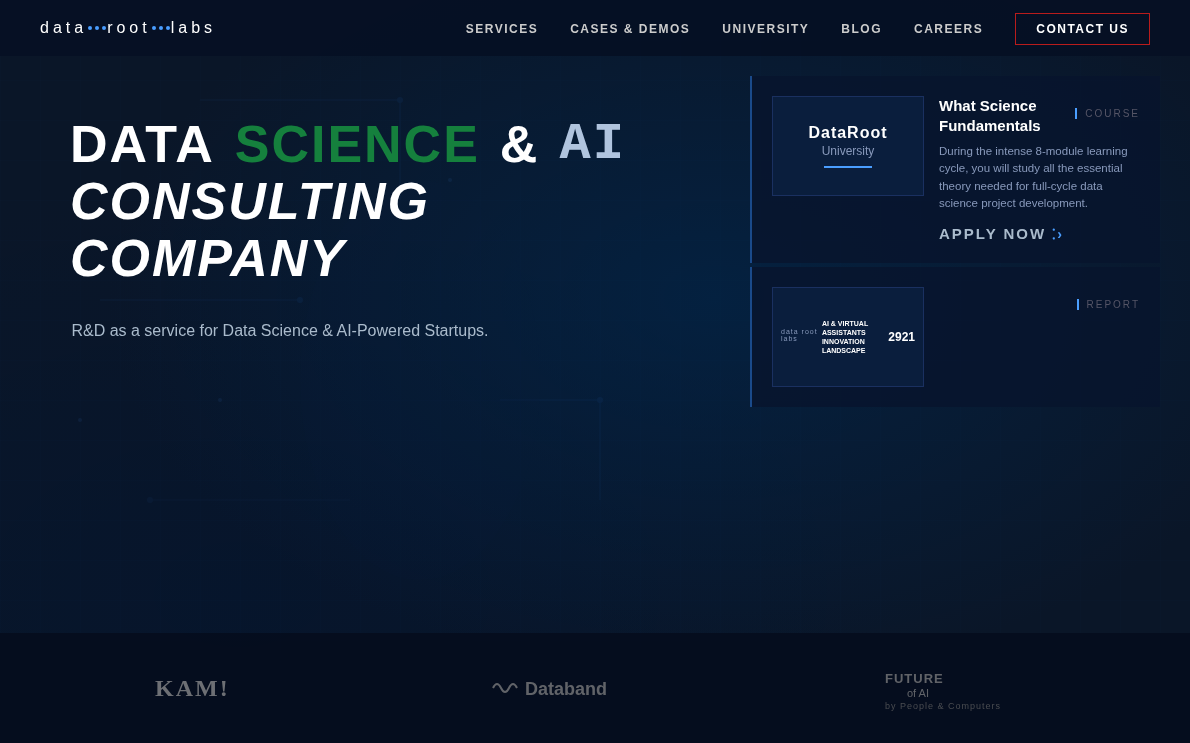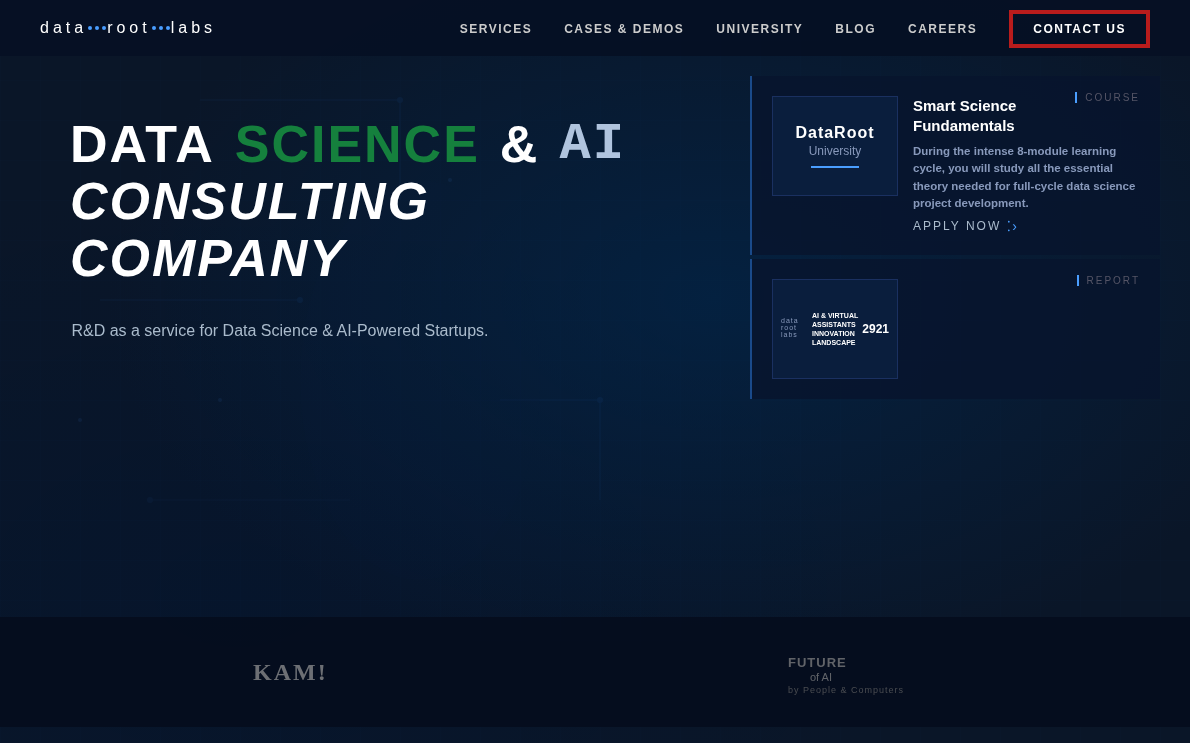--- a/index.html
+++ b/index.html
@@ -58,21 +58,21 @@
       text-decoration: none;
       color: #ccc;
       font-size: 12px;
       font-weight: 600;
       letter-spacing: 1.5px;
       text-transform: uppercase;
     }
 
     .nav-contact-btn {
       background: transparent;
-      border: 4px solid #b91c1c;
+      border: 1px solid #b91c1c;
       color: #fff !important;
       padding: 8px 20px;
       font-size: 12px;
       font-weight: 600;
       letter-spacing: 1.5px;
       text-transform: uppercase;
       cursor: pointer;
       text-decoration: none;
     }
 
@@ -129,21 +129,21 @@
       color: #aabbcc;
       line-height: 1.6;
       font-weight: 400;
       max-width: 420px;
       text-align: center;
     }
 
     
     .partners-section {
       position: absolute;
-      bottom: 16px;
+      bottom: 0;
       left: 0;
       right: 0;
       height: 110px;
       background: rgba(5, 12, 28, 0.85);
       display: flex;
       align-items: center;
       justify-content: space-around;
       padding: 0 40px;
       z-index: 10;
     }
@@ -181,32 +181,32 @@
     .card {
       background: rgba(8, 20, 45, 0.8);
       border-left: 2px solid #1a4a8a;
       padding: 20px 20px 20px 20px;
       position: relative;
       margin-bottom: 4px;
     }
 
     .card-label {
       position: absolute;
-      top: 16px;
+      top: 32px;
       right: 20px;
       font-size: 10px;
       letter-spacing: 2px;
       color: #556;
       text-transform: uppercase;
       border-left: 2px solid #4a9eff;
       padding-left: 8px;
     }
 
     .card-thumbnail {
-      width: 126px;
+      width: 152px;
       height: 100px;
       background: #0d2040;
       border: 1px solid #1a3060;
       flex-shrink: 0;
       display: flex;
       align-items: center;
       justify-content: center;
       overflow: hidden;
     }
 
@@ -226,30 +226,29 @@
       color: #fff;
       margin-bottom: 8px;
       line-height: 1.3;
       padding-right: 60px;
     }
 
     .card-desc {
       font-size: 11.5px;
       color: #8899bb;
       line-height: 1.5;
-      font-weight: bold;
     }
 
     .card-cta {
       display: inline-flex;
       align-items: center;
       gap: 6px;
-      margin-top: 4px;
-      font-size: 12px;
-      font-weight: 400;
+      margin-top: 12px;
+      font-size: 15px;
+      font-weight: 700;
       letter-spacing: 2px;
       text-transform: uppercase;
       color: #aabbcc;
       cursor: pointer;
     }
 
     .card-cta::after {
       content: '⁚›';
       color: #4a9eff;
       font-size: 14px;
@@ -421,21 +420,21 @@
       <span class="card-label">COURSE</span>
       <div class="card-content-row">
         <div class="card-thumbnail thumb-university">
           <div>
             <div class="thumb-university-title">DataRoot</div>
             <div class="thumb-university-sub">University</div>
             <div class="thumb-university-line"></div>
           </div>
         </div>
         <div class="card-text">
-          <div class="card-title">Smart Science Fundamentals</div>
+          <div class="card-title">What Science Fundamentals</div>
           <div class="card-desc">During the intense 8-module learning cycle, you will study all the essential theory needed for full-cycle data science project development.</div>
           <div class="card-cta">APPLY NOW</div>
         </div>
       </div>
     </div>
 
     <div class="card">
       <span class="card-label">REPORT</span>
       <div class="card-content-row">
         <div class="card-thumbnail thumb-report">
@@ -453,20 +452,27 @@
 <div class="partners-section">
 
   <div class="partner-logo">
     <span class="logo-kam">
       <svg width="100" height="32" viewBox="0 0 100 32" fill="none" xmlns="http://www.w3.org/2000/svg">
         <text x="0" y="26" font-family="Arial Black" font-size="24" font-weight="900" fill="#999" letter-spacing="2">KAM!</text>
       </svg>
     </span>
   </div>
 
+  <div class="partner-logo">
+    <svg width="160" height="36" viewBox="0 0 160 36" fill="none" xmlns="http://www.w3.org/2000/svg">
+
+      <path d="M8 18 Q12 10 16 18 Q20 26 24 18 Q28 10 32 18" stroke="#888" stroke-width="2" fill="none"></path>
+      <text x="40" y="25" font-family="Arial" font-size="18" font-weight="600" fill="#888">Databand</text>
+    </svg>
+  </div>
 
   <div class="partner-logo">
     <svg width="160" height="50" viewBox="0 0 160 50" fill="none" xmlns="http://www.w3.org/2000/svg">
       <text x="10" y="20" font-family="Arial" font-size="13" font-weight="600" fill="#888" letter-spacing="1">FUTURE</text>
       <text x="32" y="34" font-family="Arial" font-size="11" fill="#888">of AI</text>
       <text x="10" y="46" font-family="Arial" font-size="9" fill="#666" letter-spacing="1">by People &amp; Computers</text>
     </svg>
   </div>
 
 

